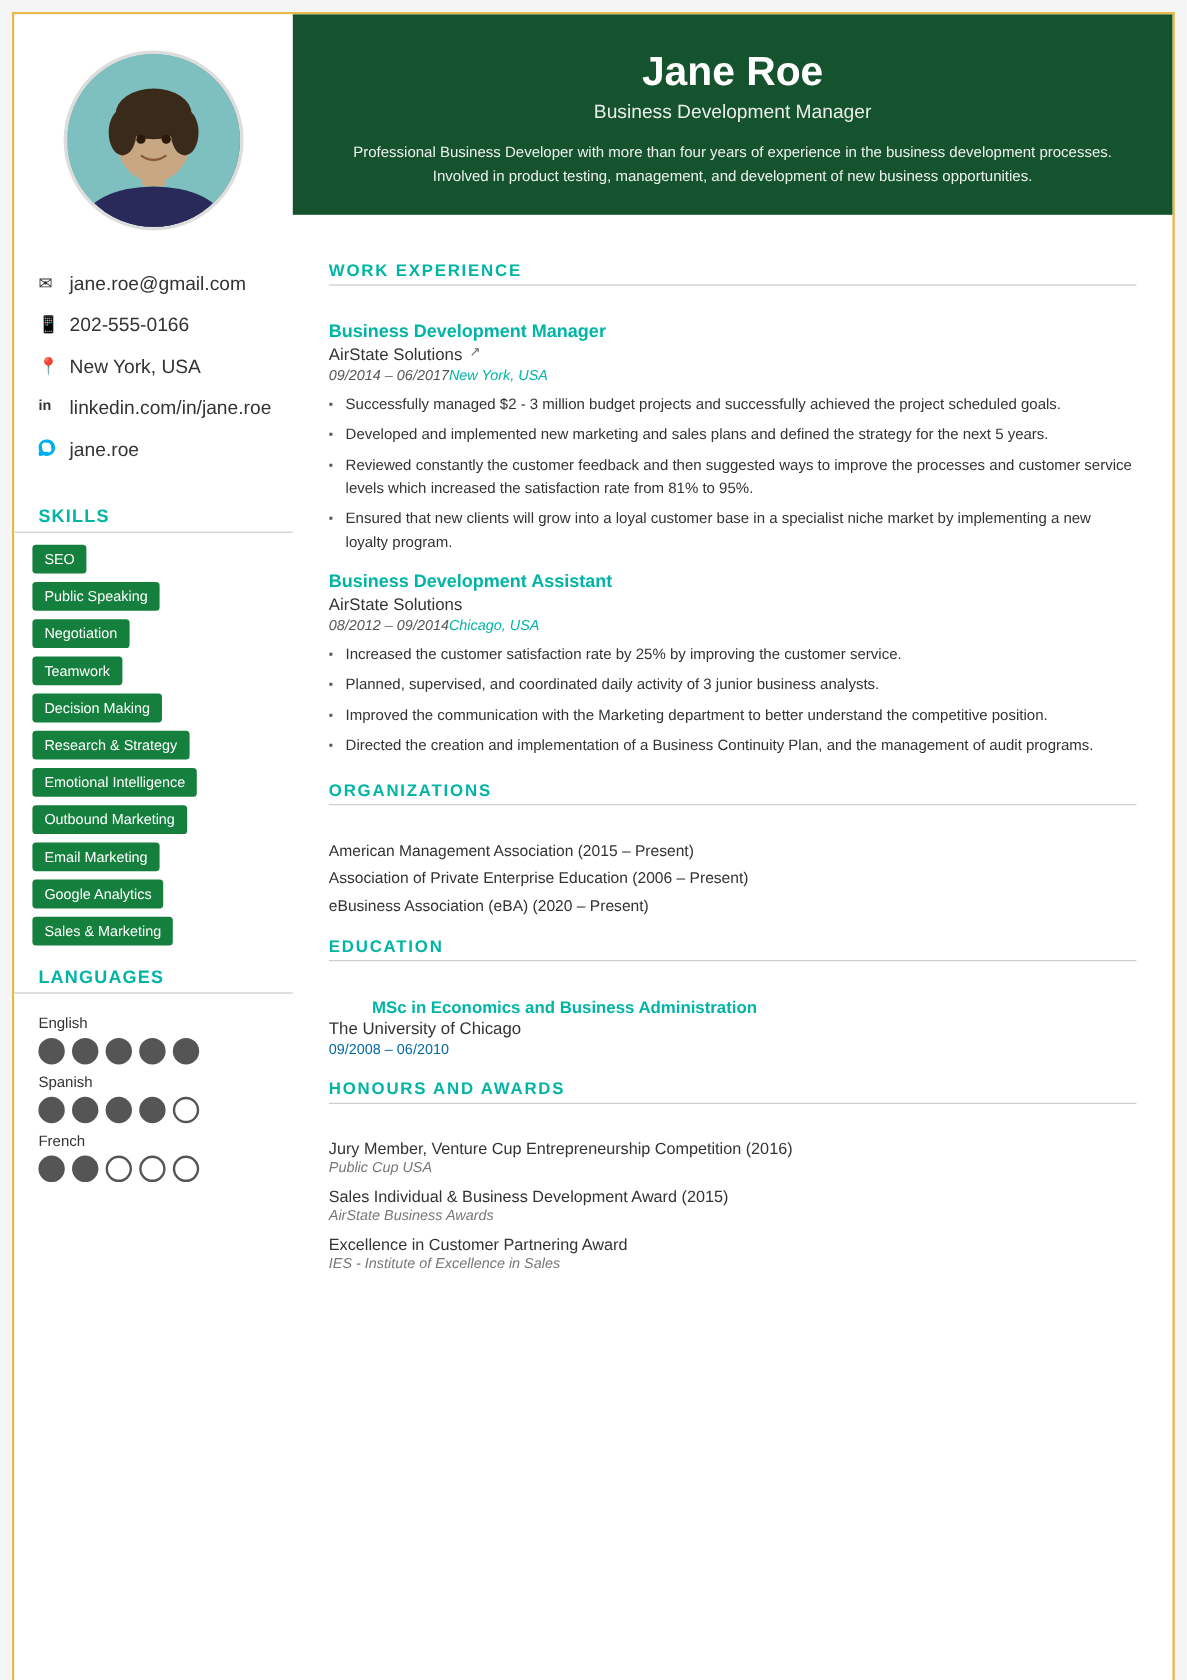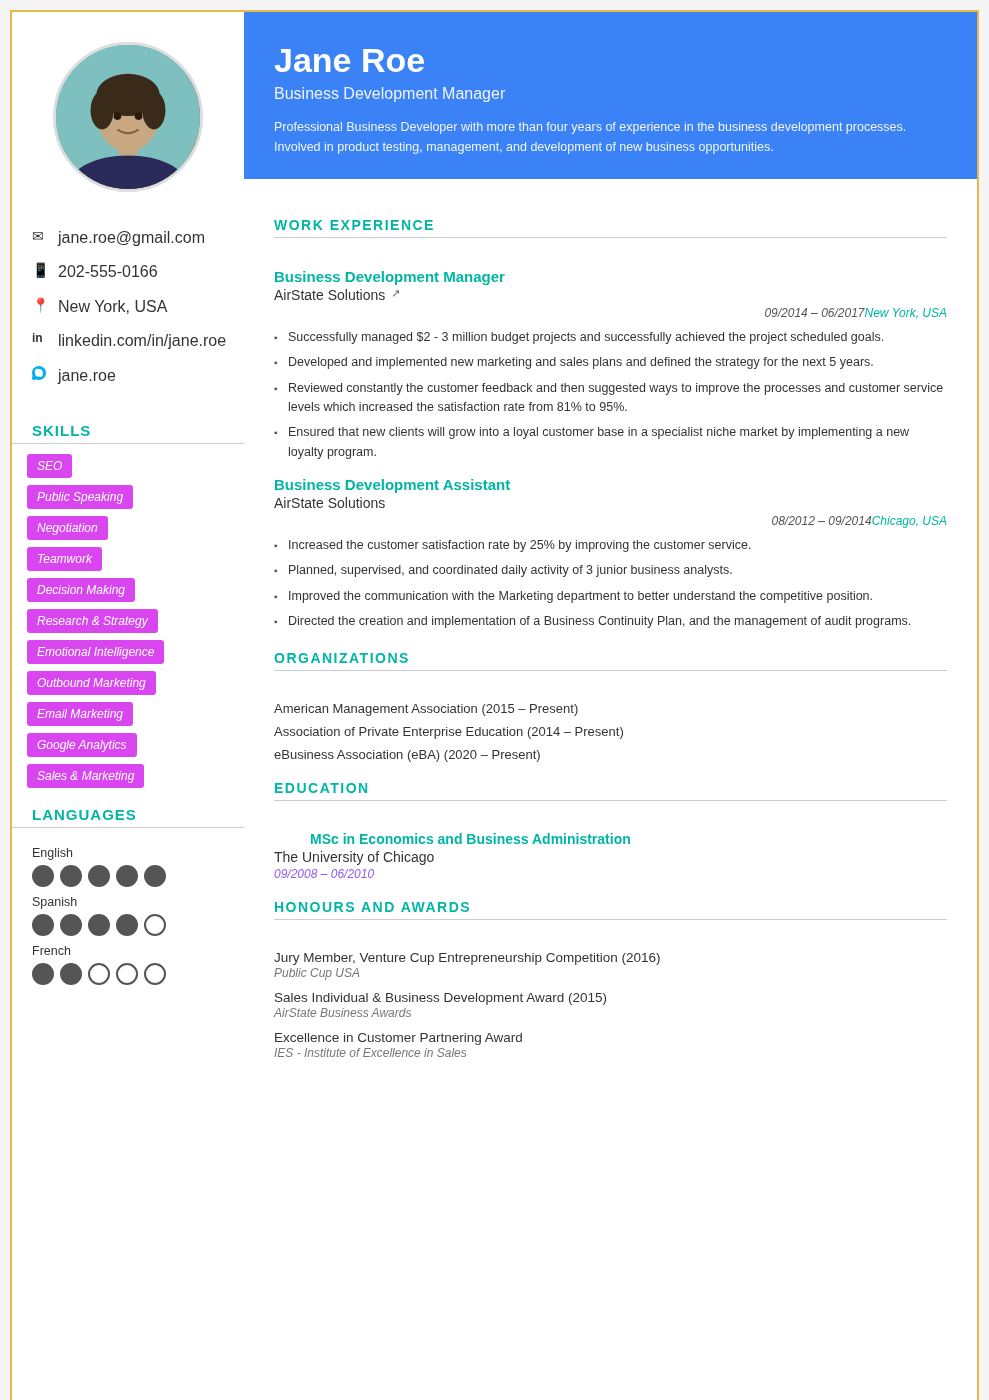--- a/index.html
+++ b/index.html
@@ -77,28 +77,27 @@
       border-bottom: 1.5px solid #ccc;
       margin-bottom: 10px;
     }
     .skills-list {
       padding: 0 15px 10px;
       display: flex;
       flex-direction: column;
       gap: 7px;
     }
     .skill-badge {
-      background: #d946ef;
+      background: #15803d;
       color: white;
       border-radius: 3px;
       padding: 5px 10px;
       font-size: 12px;
       display: inline-block;
       width: fit-content;
-      font-style: italic;
     }
     .languages-section {
       padding: 0 20px 10px;
     }
     .lang-label {
       font-size: 12.5px;
       color: #333;
       margin-bottom: 5px;
       margin-top: 8px;
     }
@@ -120,22 +119,23 @@
       background: white;
     }
 
     
     .main-content {
       flex: 1;
       display: flex;
       flex-direction: column;
     }
     .header-banner {
-      background: #3b82f6;
+      background: #14532d;
       padding: 28px 30px 22px;
+      text-align: center;
     }
     .header-name {
       font-size: 34px;
       font-weight: bold;
       color: white;
       line-height: 1.2;
     }
     .header-title {
       font-size: 16px;
       color: rgba(255,255,255,0.9);
@@ -175,21 +175,21 @@
       align-items: flex-start;
       gap: 6px;
       margin-bottom: 3px;
     }
     .ext-link-icon {
       font-size: 11px;
       color: #666;
     }
     .job-dates-row {
       display: flex;
-      justify-content: flex-end;
+      justify-content: flex-start;
       margin-bottom: 8px;
     }
     .job-dates {
       font-size: 12px;
       color: #555;
       font-style: italic;
     }
     .job-location {
       font-size: 12px;
       color: #00b5a5;
@@ -228,22 +228,21 @@
       margin-bottom: 2px;
       padding-left: 36px;
     }
     .edu-school {
       font-size: 14px;
       color: #333;
       margin-bottom: 2px;
     }
     .edu-dates {
       font-size: 12px;
-      color: #8b5cf6;
-      font-style: italic;
+      color: #0369a1;
       margin-bottom: 8px;
     }
     .award-title {
       font-size: 13.5px;
       color: #333;
       font-weight: normal;
       margin-bottom: 1px;
     }
     .award-org {
       font-size: 12px;
@@ -392,21 +391,21 @@
               <li>Planned, supervised, and coordinated daily activity of 3 junior business analysts.</li>
               <li>Improved the communication with the Marketing department to better understand the competitive position.</li>
               <li>Directed the creation and implementation of a Business Continuity Plan, and the management of audit programs.</li>
             </ul>
           </div>
         </div>
 
       <div class="section-heading-main">ORGANIZATIONS</div>
       <div id="org-list">
           <div class="org-item">American Management Association (2015 – Present)</div>
-          <div class="org-item">Association of Private Enterprise Education (2014 – Present)</div>
+          <div class="org-item">Association of Private Enterprise Education (2006 – Present)</div>
           <div class="org-item">eBusiness Association (eBA) (2020 – Present)</div>
         </div>
 
       <div class="section-heading-main">EDUCATION</div>
       <div id="edu-list">
           <div>
             <div class="edu-degree">MSc in Economics and Business Administration</div>
             <div class="edu-school">The University of Chicago</div>
             <div class="edu-dates">09/2008 – 06/2010</div>
           </div>

